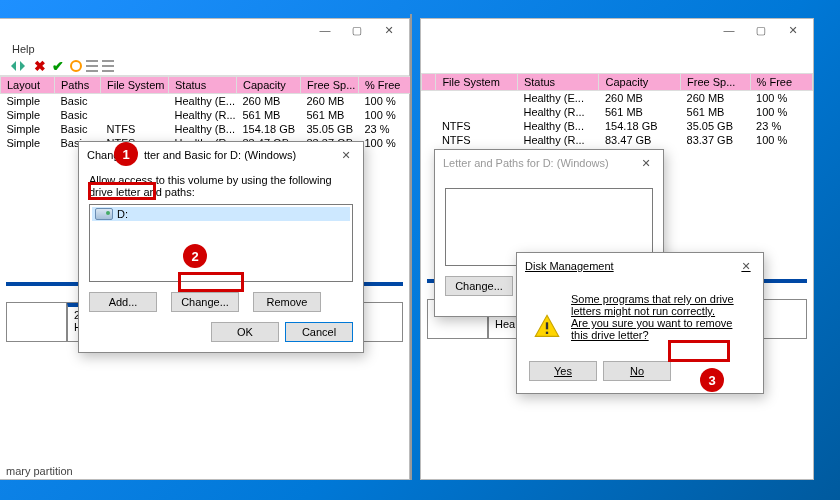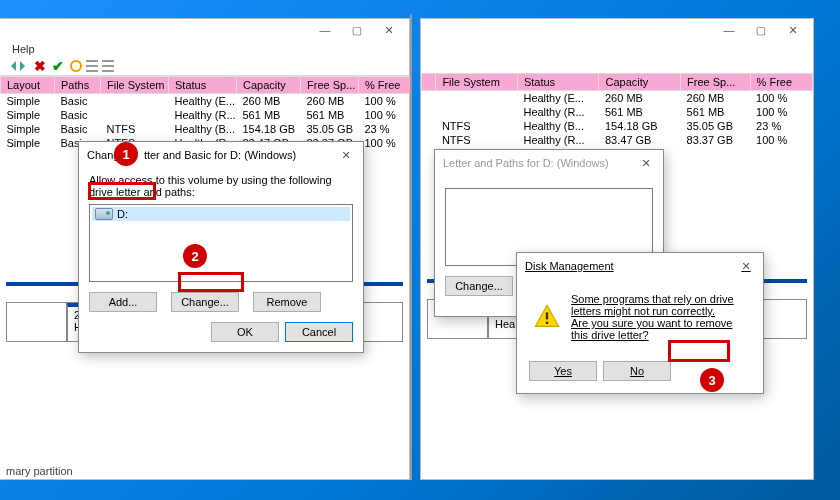--- a/index.html
+++ b/index.html
@@ -36,21 +36,21 @@
 .dlg-close { width: 18px; height: 18px; display: flex; align-items: center; justify-content: center; color: #555; }
 .dlg-body { padding: 6px 10px 10px; }
 .listbox { border: 1px solid #7a7a7a; height: 78px; margin: 6px 0 10px; padding: 2px; background: #fff; }
 .list-item { padding: 1px 3px; display: flex; align-items: center; gap: 4px; }
 .disk-ico { display: inline-block; width: 18px; height: 12px; background: linear-gradient(#d9e6f2,#a6c0d9); border: 1px solid #6a8db3; border-radius: 2px; position: relative; }
 .disk-ico::after { content:''; position:absolute; right:2px; top:2px; width:4px; height:4px; background:#4a6; border-radius:50%; }
 .dlg-btn-row { display: flex; gap: 14px; margin-bottom: 10px; }
 .dlg-btn-row2 { display: flex; justify-content: flex-end; gap: 6px; }
 .btn { min-width: 68px; padding: 3px 8px; background: #e1e1e1; border: 1px solid #adadad; text-align: center; cursor: default; }
 
-.msgbox .dlg-body { display: flex; gap: 10px; align-items: center; padding: 14px 16px; }
+.msgbox .dlg-body { display: flex; gap: 10px; align-items: flex-end; padding: 14px 16px; }
 .warn-ico { width: 28px; height: 28px; flex-shrink: 0; }
 .msg-btn-row { display: flex; gap: 6px; padding: 6px 12px 12px; }
 
 .redbox { position: absolute; border: 3px solid #d10000; pointer-events: none; }
 .badge { position: absolute; width: 24px; height: 24px; background: #d10000; color: #fff; border-radius: 50%; display: flex; align-items: center; justify-content: center; font-size: 13px; font-weight: bold; pointer-events: none; }
 </style>
 </head>
 <body>
 
 <div class="desktop">

